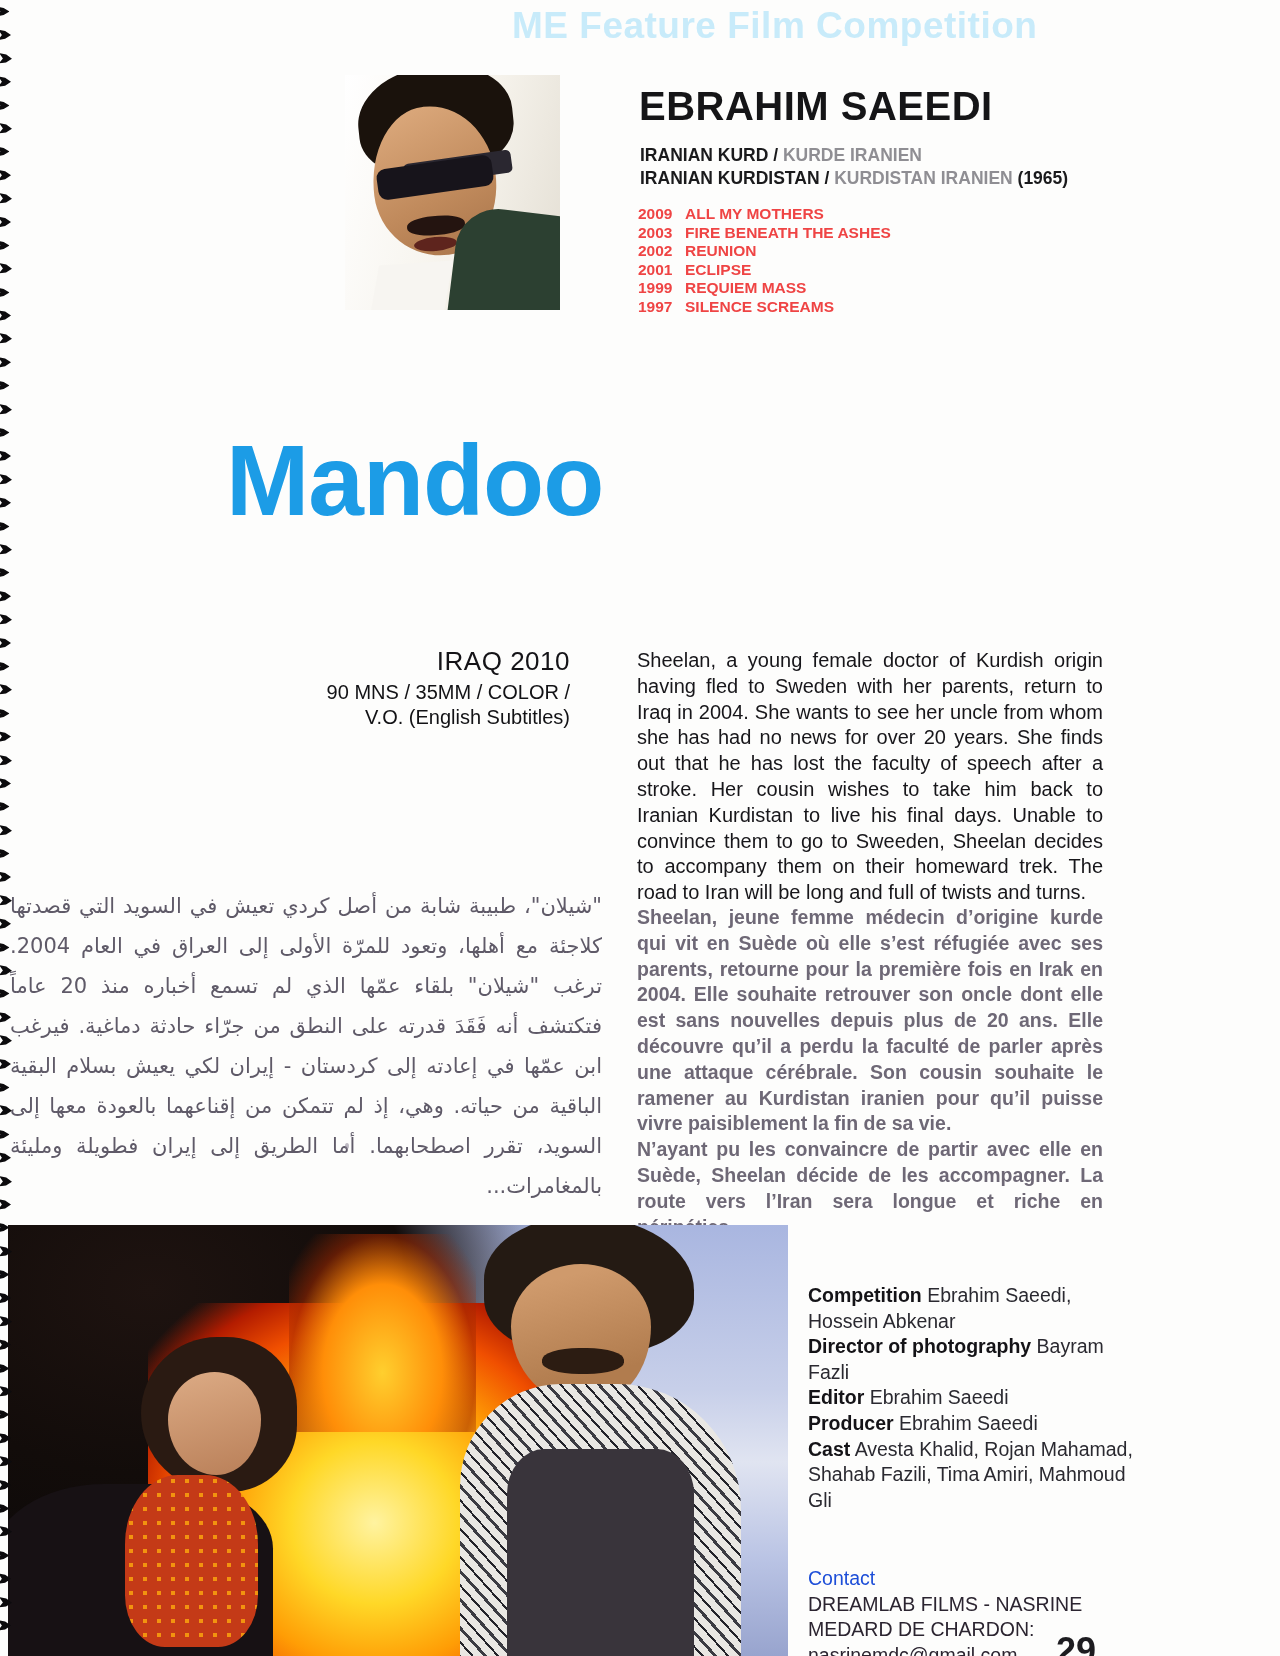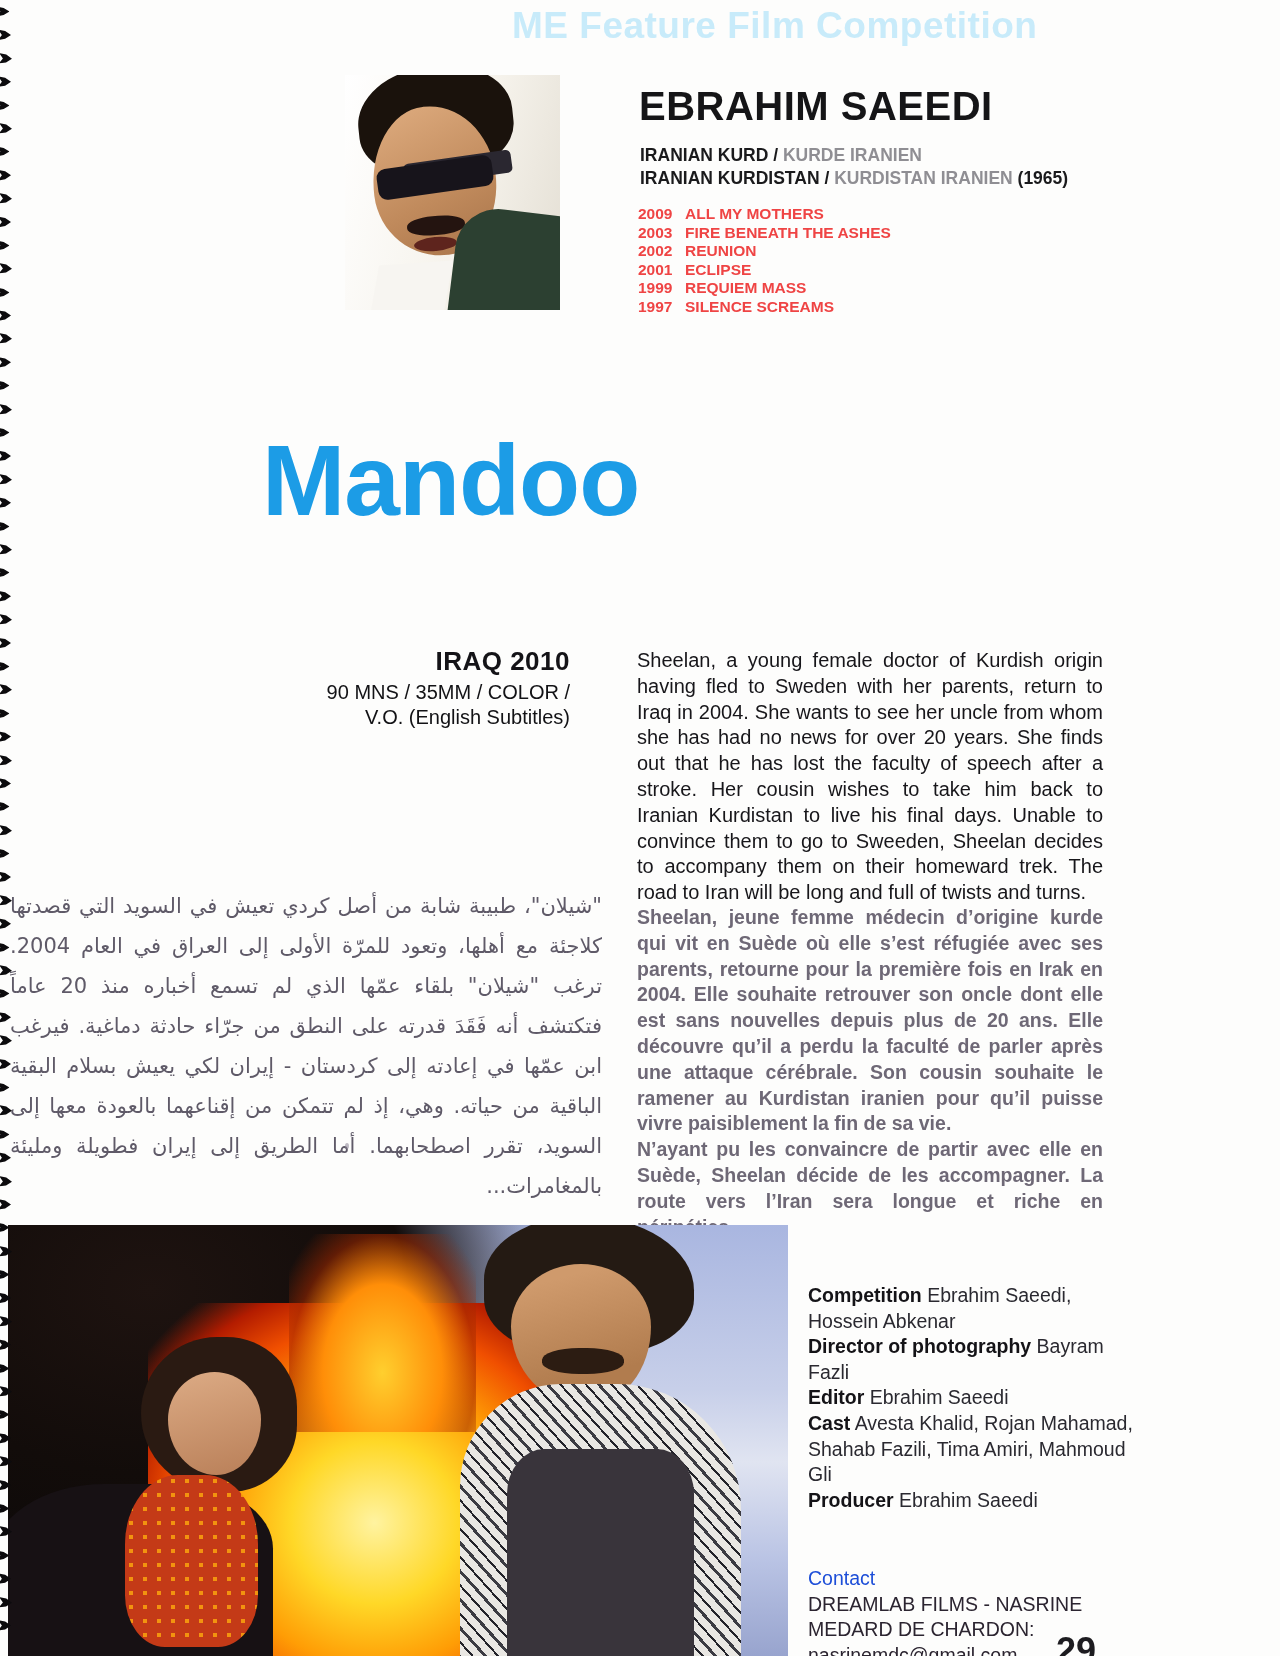--- a/index.html
+++ b/index.html
@@ -38,24 +38,24 @@
   .director-name{position:absolute;left:639px;top:84px;font-size:40px;font-weight:700;
     letter-spacing:.5px;color:#151517;white-space:nowrap;}
   .nat{position:absolute;left:640px;top:144px;font-size:17.5px;font-weight:700;line-height:23px;white-space:nowrap;}
   .nat .dk{color:#1a1a1c;} .nat .gy{color:#8f8e93;text-align:center;}
   .filmo{position:absolute;left:638px;top:205px;font-size:15.5px;font-weight:700;
     color:#ef4444;line-height:18.6px;}
   .filmo .row{display:flex;}
   .filmo .fy{width:47px;}
   
   .film-title{position:absolute;left:226px;top:428px;font-size:100px;line-height:1.05;
-    font-weight:700;color:#1c9ce6;letter-spacing:-1px;margin-left:36px;}
+    font-weight:700;color:#1c9ce6;letter-spacing:-1px;}
   
   .info{position:absolute;left:260px;top:646px;width:310px;text-align:right;}
-  .info .cy{font-size:26px;font-weight:700;color:#141317;letter-spacing:.5px;margin-bottom:3px;}
+  .info .cy{font-size:26px;font-weight:400;color:#141317;letter-spacing:.5px;margin-bottom:3px;}
   .info .fm{font-size:20px;color:#121215;line-height:25px;}
   
   .syn-en{position:absolute;left:637px;top:648px;width:466px;font-size:20px;line-height:25.8px;
     color:#17161a;text-align:justify;}
   .syn-ar{position:absolute;left:10px;top:886px;width:592px;direction:rtl;
     font-family:"DejaVu Sans",sans-serif;font-size:21px;line-height:40px;color:#5f5a68;
     text-align:justify;}
   .syn-fr{position:absolute;left:637px;top:905px;width:466px;font-size:19.5px;line-height:25.8px;
     color:#6e6876;text-align:justify;}
   .syn-fr p{margin:0;font-weight:bold;}
@@ -252,22 +252,22 @@
     <div class="m-face"></div>
     <div class="m-mustache"></div>
     <div class="m-keffiyeh"></div>
     <div class="m-vest"></div>
   </div>
 
   <div class="credits">
     <div><b>Competition</b> <span>Ebrahim Saeedi, Hossein Abkenar</span></div>
     <div><b>Director of photography</b> <span>Bayram Fazli</span></div>
     <div><b>Editor</b> <span>Ebrahim Saeedi</span></div>
+    <div><b>Producer</b> <span>Ebrahim Saeedi</span></div>
     <div><b>Cast</b> <span>Avesta Khalid, Rojan Mahamad, Shahab Fazili, Tima Amiri, Mahmoud Gli</span></div>
-    <div><b>Producer</b> <span>Ebrahim Saeedi</span></div>
   </div>
 
   <div class="contact">
     <div class="ch">Contact</div>
     <div>DREAMLAB FILMS - NASRINE MEDARD DE CHARDON: nasrinemdc@gmail.com</div>
   </div>
 
   <div class="page-number">29</div>
 
 </div>

